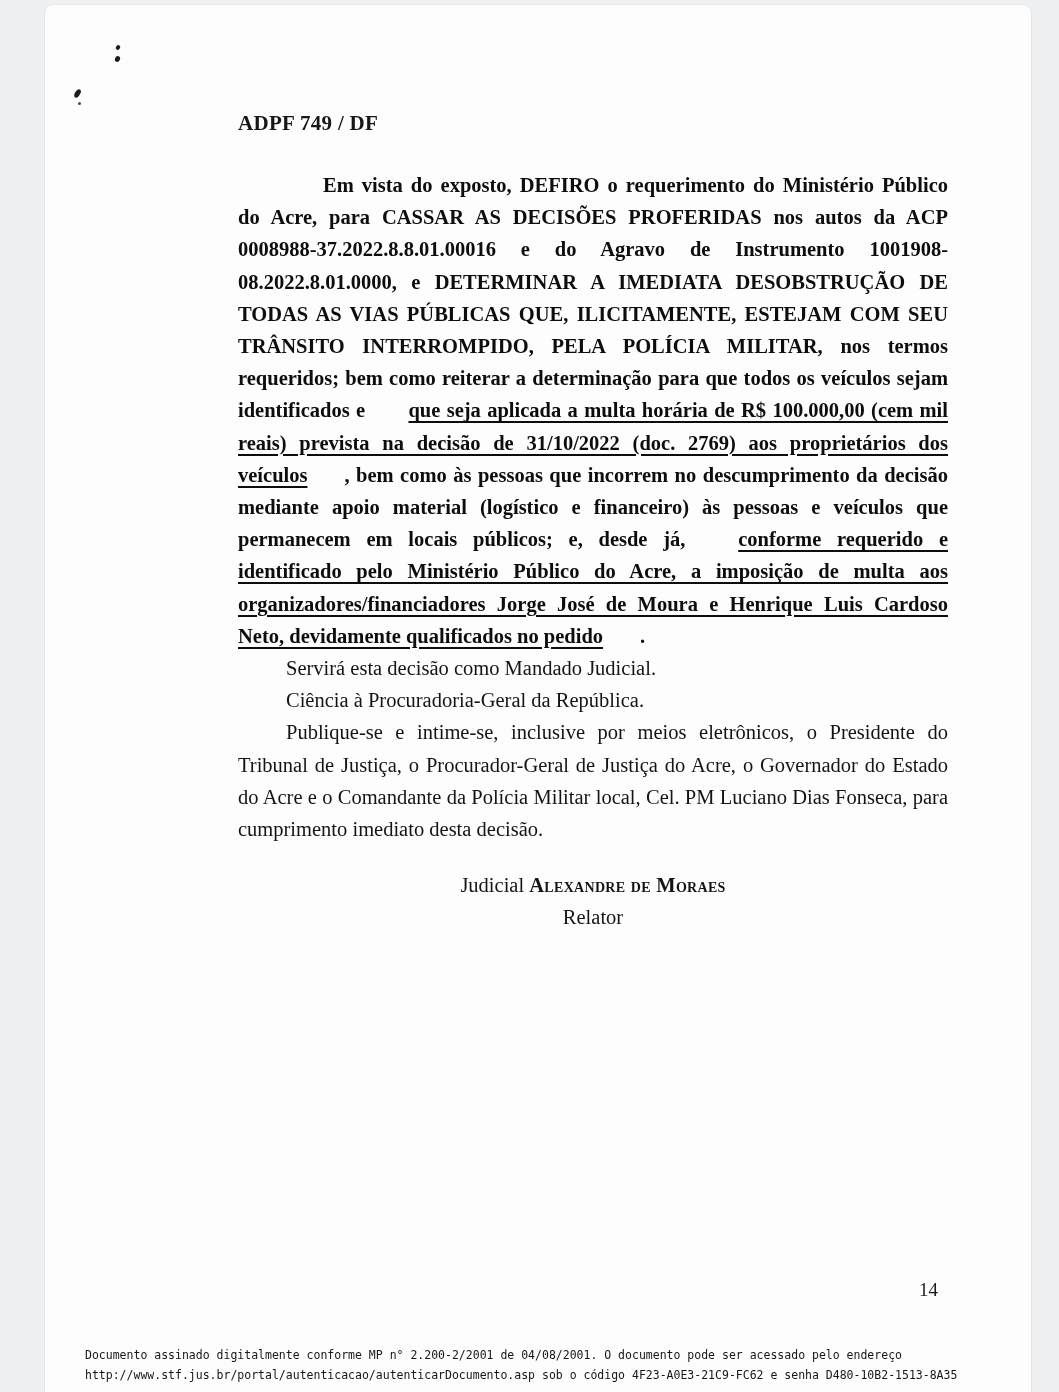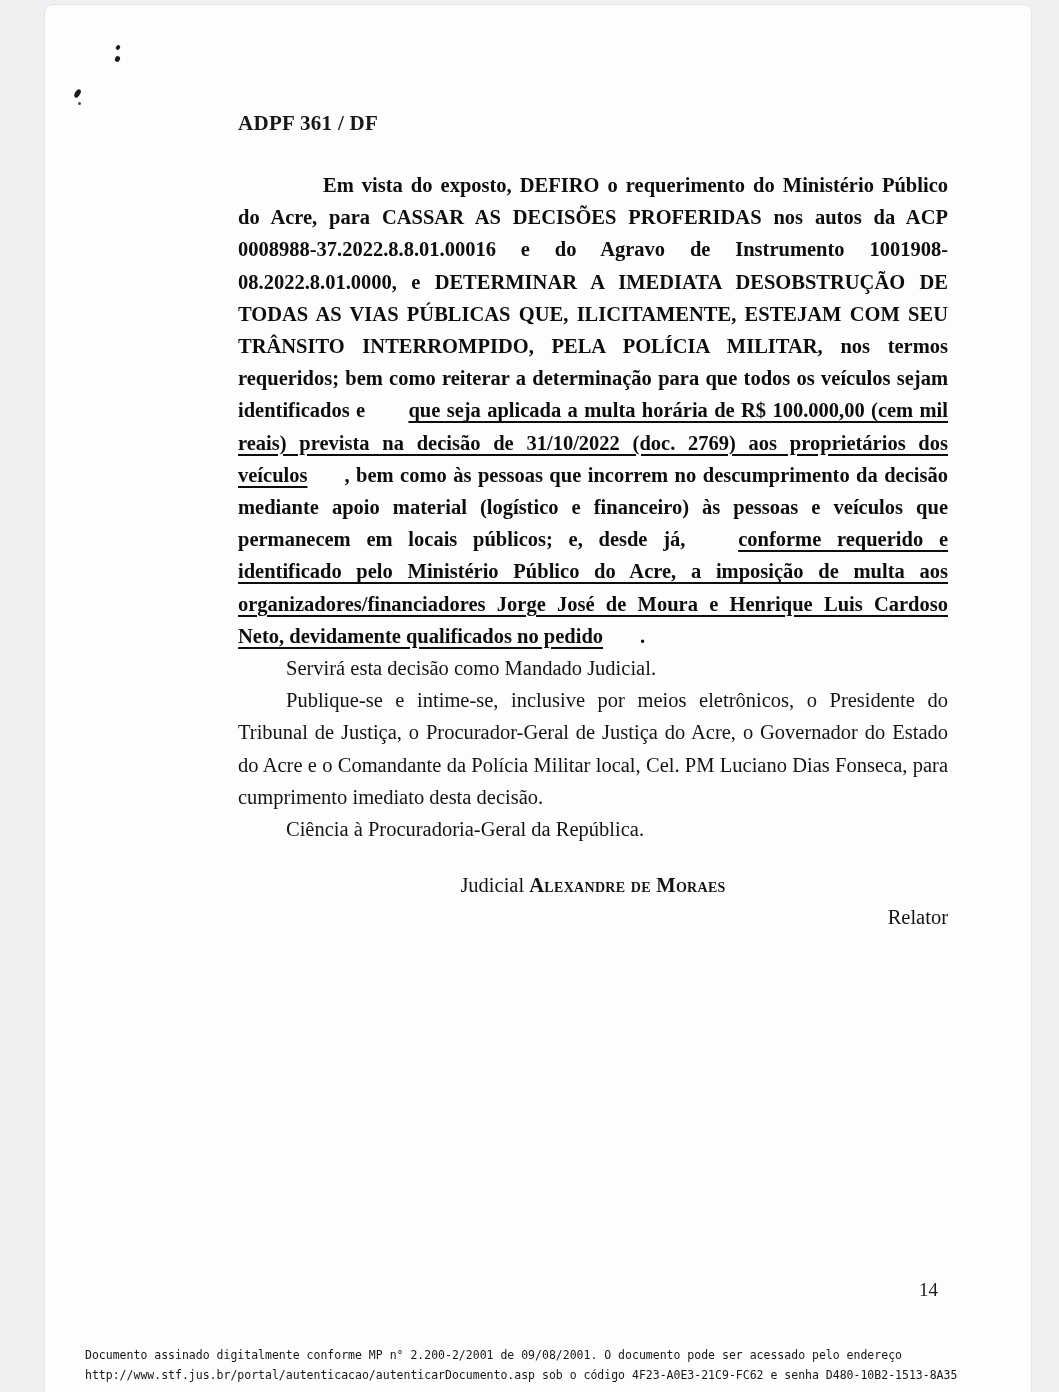--- a/index.html
+++ b/index.html
@@ -42,21 +42,21 @@
   .body-text p.justify { text-align: justify; }
   .run-bold { font-weight: bold; color: #0d0d0d; margin-left: 37px; }
   .run-underline { text-decoration: underline; text-underline-offset: 4px; }
   .signature-block {
     margin-top: 24px;
     text-align: center;
     line-height: 32.2px;
   }
   .signature-line1 { font-size: 20.5px; }
   .small-caps { font-variant: small-caps; font-weight: 600; letter-spacing: 0.3px; }
-  .signature-role { font-size: 20.5px; text-align: right; }
+  .signature-role { font-size: 20.5px; }
   .signature-digital { font-size: 19.5px; font-style: italic; }
   .page-number {
     position: absolute;
     left: 874px; top: 1274px;
     font-size: 19px;
     color: #1a1a1a;
   }
   .auth-footer {
     position: absolute;
     left: 40px; top: 1340px;
@@ -77,36 +77,36 @@
 </head>
 <body>
 
 <div class="page">
 
   <span class="artifact art1a"></span>
   <span class="artifact art1b"></span>
   <span class="artifact art2a"></span>
   <span class="artifact art2b"></span>
 
-  <div class="doc-header">ADPF 361 / DF</div>
+  <div class="doc-header">ADPF 749 / DF</div>
 
   <div class="body-text">
 
       <p class="indent justify"><span class="run-bold ">Em vista do exposto, DEFIRO o requerimento do Ministério Público do Acre, para CASSAR AS DECISÕES PROFERIDAS nos autos da ACP 0008988-37.2022.8.8.01.00016 e do Agravo de Instrumento 1001908-08.2022.8.01.0000, e DETERMINAR A IMEDIATA DESOBSTRUÇÃO DE TODAS AS VIAS PÚBLICAS QUE, ILICITAMENTE, ESTEJAM COM SEU TRÂNSITO INTERROMPIDO, PELA POLÍCIA MILITAR, nos termos requeridos; bem como reiterar a determinação para que todos os veículos sejam identificados e </span><span class="run-bold run-underline">que seja aplicada a multa horária de R$ 100.000,00 (cem mil reais) prevista na decisão de 31/10/2022 (doc. 2769) aos proprietários dos veículos</span><span class="run-bold ">, bem como às pessoas que incorrem no descumprimento da decisão mediante apoio material (logístico e financeiro) às pessoas e veículos que permanecem em locais públicos; e, desde já, </span><span class="run-bold run-underline">conforme requerido e identificado pelo Ministério Público do Acre, a imposição de multa aos organizadores/financiadores Jorge José de Moura e Henrique Luis Cardoso Neto, devidamente qualificados no pedido</span><span class="run-bold ">.</span></p>
       <p class="indent "><span class="">Servirá esta decisão como Mandado Judicial.</span></p>
+      <p class="indent "><span class="">Ciência à Procuradoria-Geral da República.</span></p>
       <p class="indent justify"><span class="">Publique-se e intime-se, inclusive por meios eletrônicos, o Presidente do Tribunal de Justiça, o Procurador-Geral de Justiça do Acre, o Governador do Estado do Acre e o Comandante da Polícia Militar local, Cel. PM Luciano Dias Fonseca, para cumprimento imediato desta decisão.</span></p>
-      <p class="indent "><span class="">Ciência à Procuradoria-Geral da República.</span></p>
       <div class="signature-block">
       <div class="signature-line1">
         <span>Judicial </span><span class="small-caps">Alexandre de Moraes</span>
       </div>
       <div class="signature-role">Relator</div>
     </div>
   </div>
 
   <div class="page-number">14</div>
 
   <div class="auth-footer">
-    <div>Documento assinado digitalmente conforme MP n° 2.200-2/2001 de 09/08/2001. O documento pode ser acessado pelo endereço</div>
+    <div>Documento assinado digitalmente conforme MP n° 2.200-2/2001 de 04/08/2001. O documento pode ser acessado pelo endereço</div>
     <div>http://www.stf.jus.br/portal/autenticacao/autenticarDocumento.asp sob o código 4F23-A0E3-21C9-FC62 e senha D480-10B2-1513-8A35</div>
   </div>
 
 </div>
 
 </body></html>

